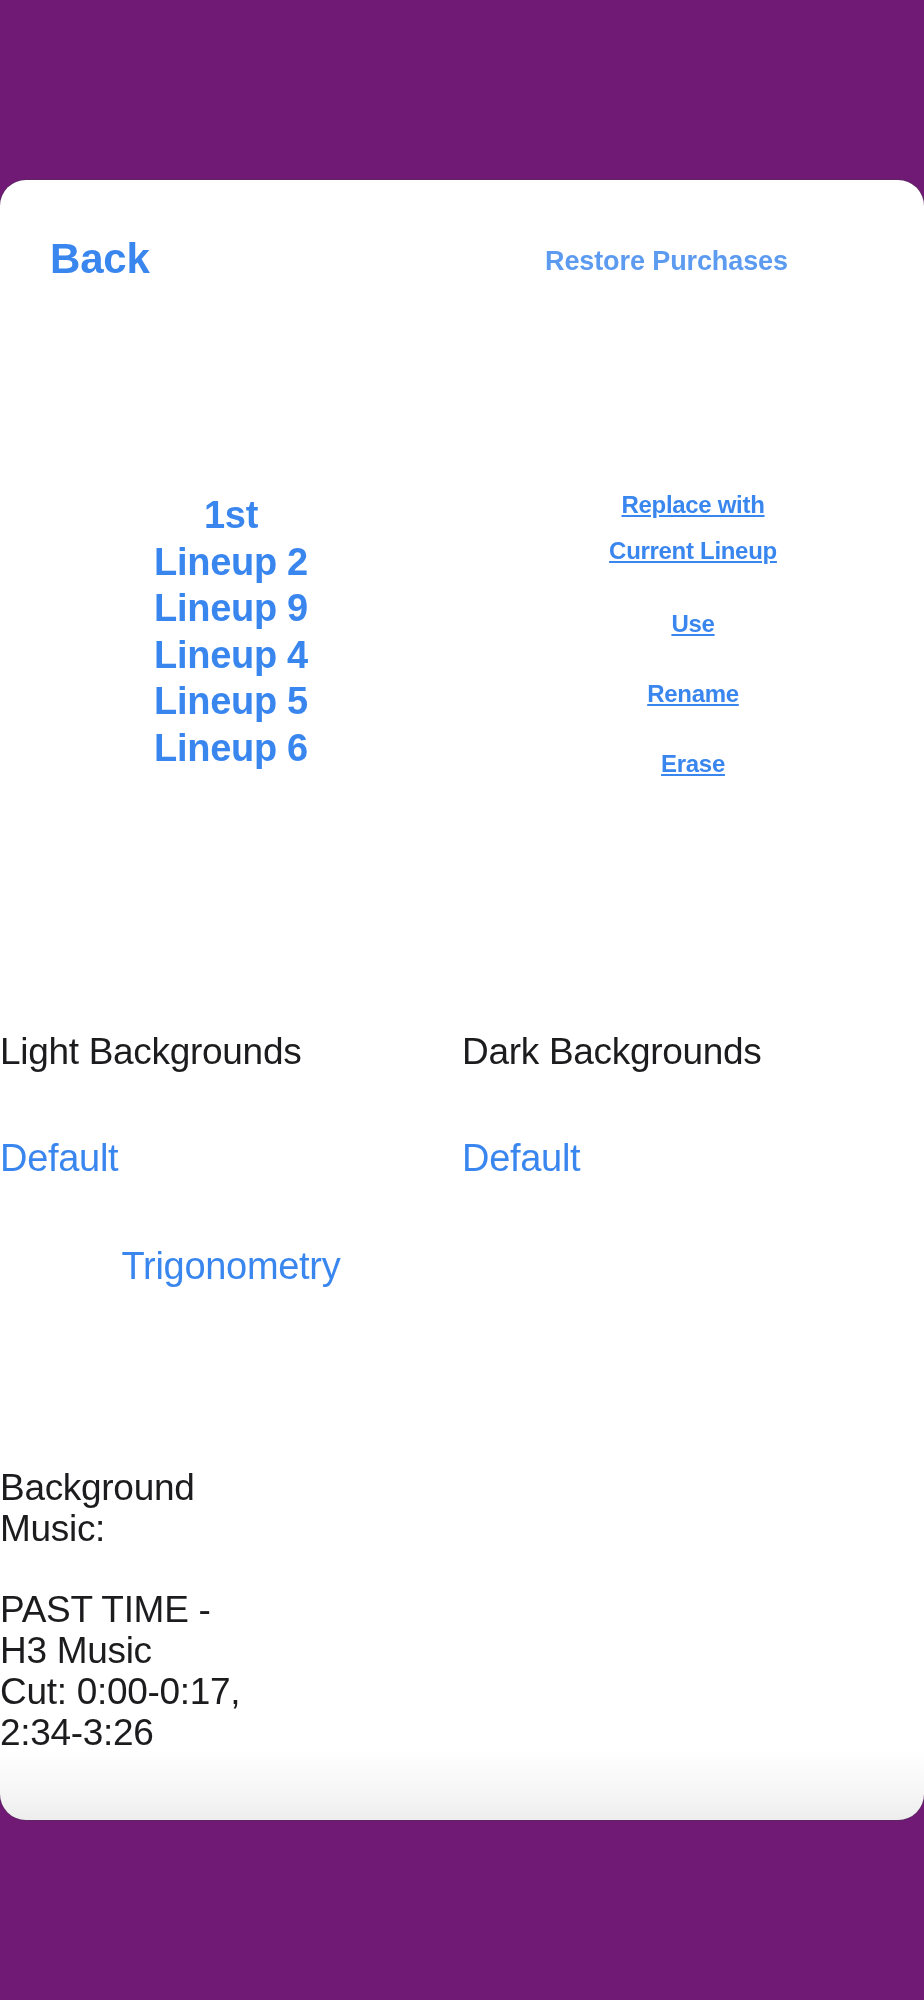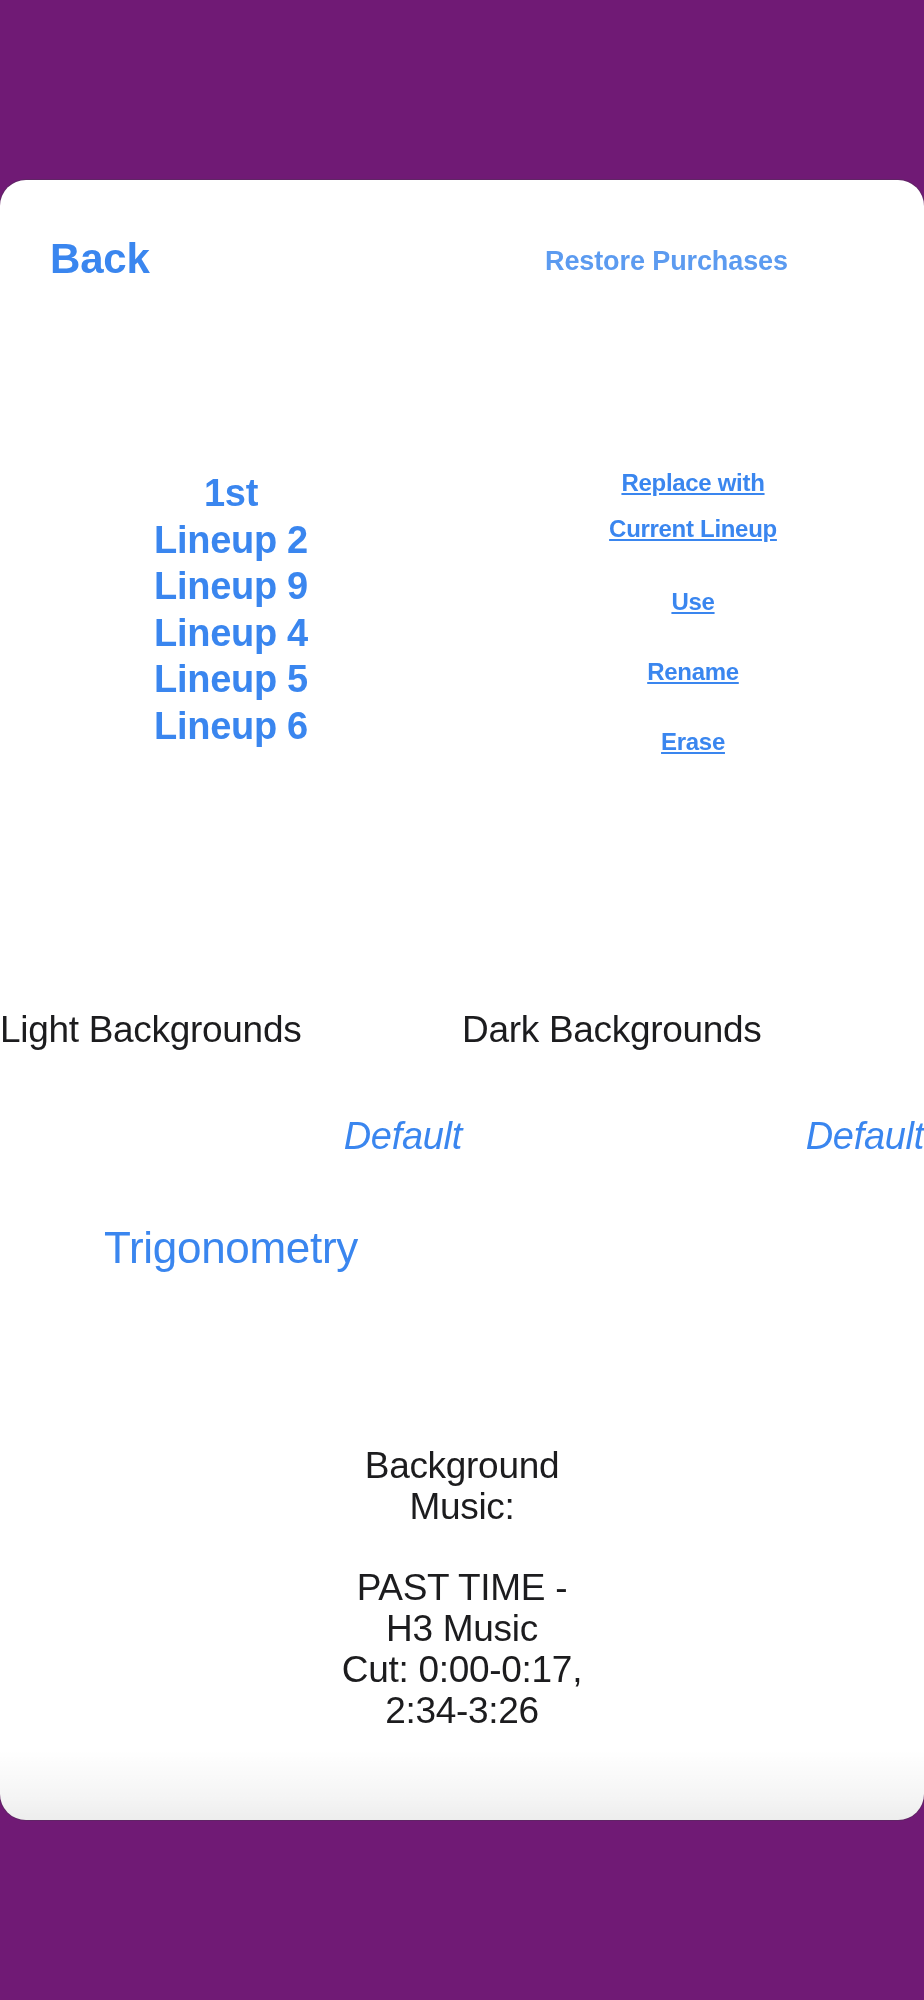--- a/index.html
+++ b/index.html
@@ -73,21 +73,21 @@
     color: #5c9bf0;
     white-space: nowrap;
     letter-spacing: -0.1px;
     cursor: pointer;
   }
 
   
   #body-columns {
     position: absolute;
     left: 0;
-    top: 140px;
+    top: 162px;
     width: 924px;
     height: 1490px;
   }
 
   
   #lineup-list {
     position: absolute;
     left: 0;
     top: 150px;
     width: 462px;
@@ -138,52 +138,50 @@
     letter-spacing: -0.3px;
   }
   #bg-heading-light { left: 0; }
   #bg-heading-dark  { left: 462px; }
 
   
   .bg-value {
     position: absolute;
     top: 795px;
     width: 462px;
-    text-align: right;
+    text-align: left;
     font-size: 38px;
     font-weight: 500;
     color: #3a86ef;
     letter-spacing: -0.3px;
     cursor: pointer;
-    font-style: italic;
   }
   #bg-value-light { left: 0; }
   #bg-value-dark  { left: 462px; }
 
   
   #theme-trigonometry {
     position: absolute;
     left: 0;
     top: 903px;
     width: 462px;
     text-align: center;
-    font-size: 44px;
+    font-size: 38px;
     font-weight: 500;
     color: #3a86ef;
     letter-spacing: -0.3px;
     cursor: pointer;
   }
 
   
   #music-block {
     position: absolute;
     left: 0;
     top: 1125px;
     width: 924px;
-    text-align: center;
   }
   #music-label {
     font-size: 37px;
     font-weight: 400;
     color: #1c1c1e;
     line-height: 41px;
     letter-spacing: -0.3px;
     white-space: pre-line;
   }
   #music-credit {

